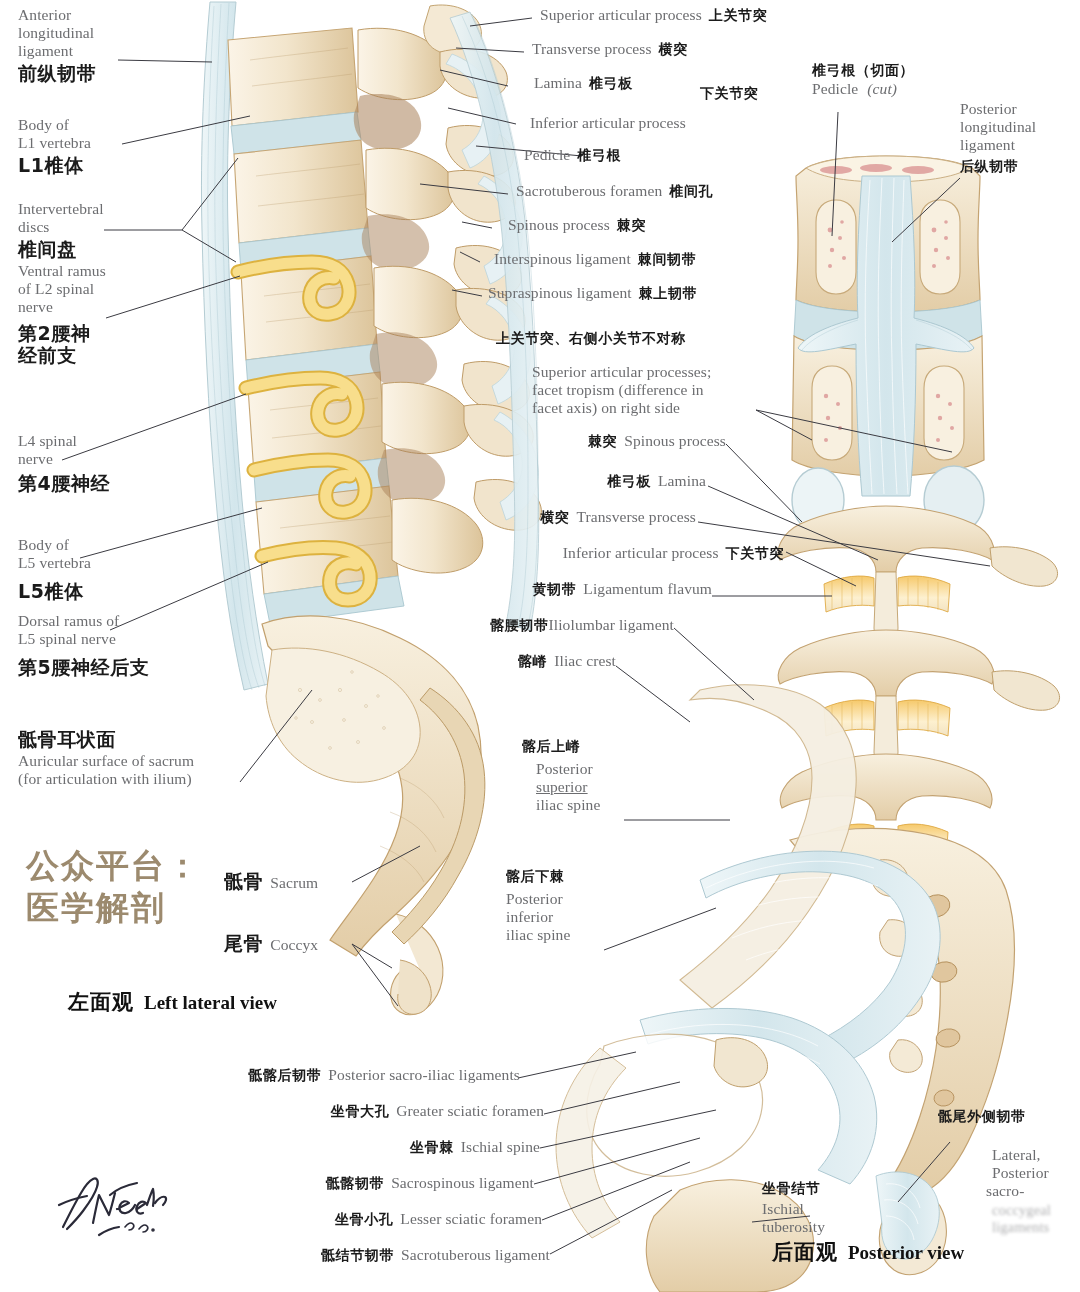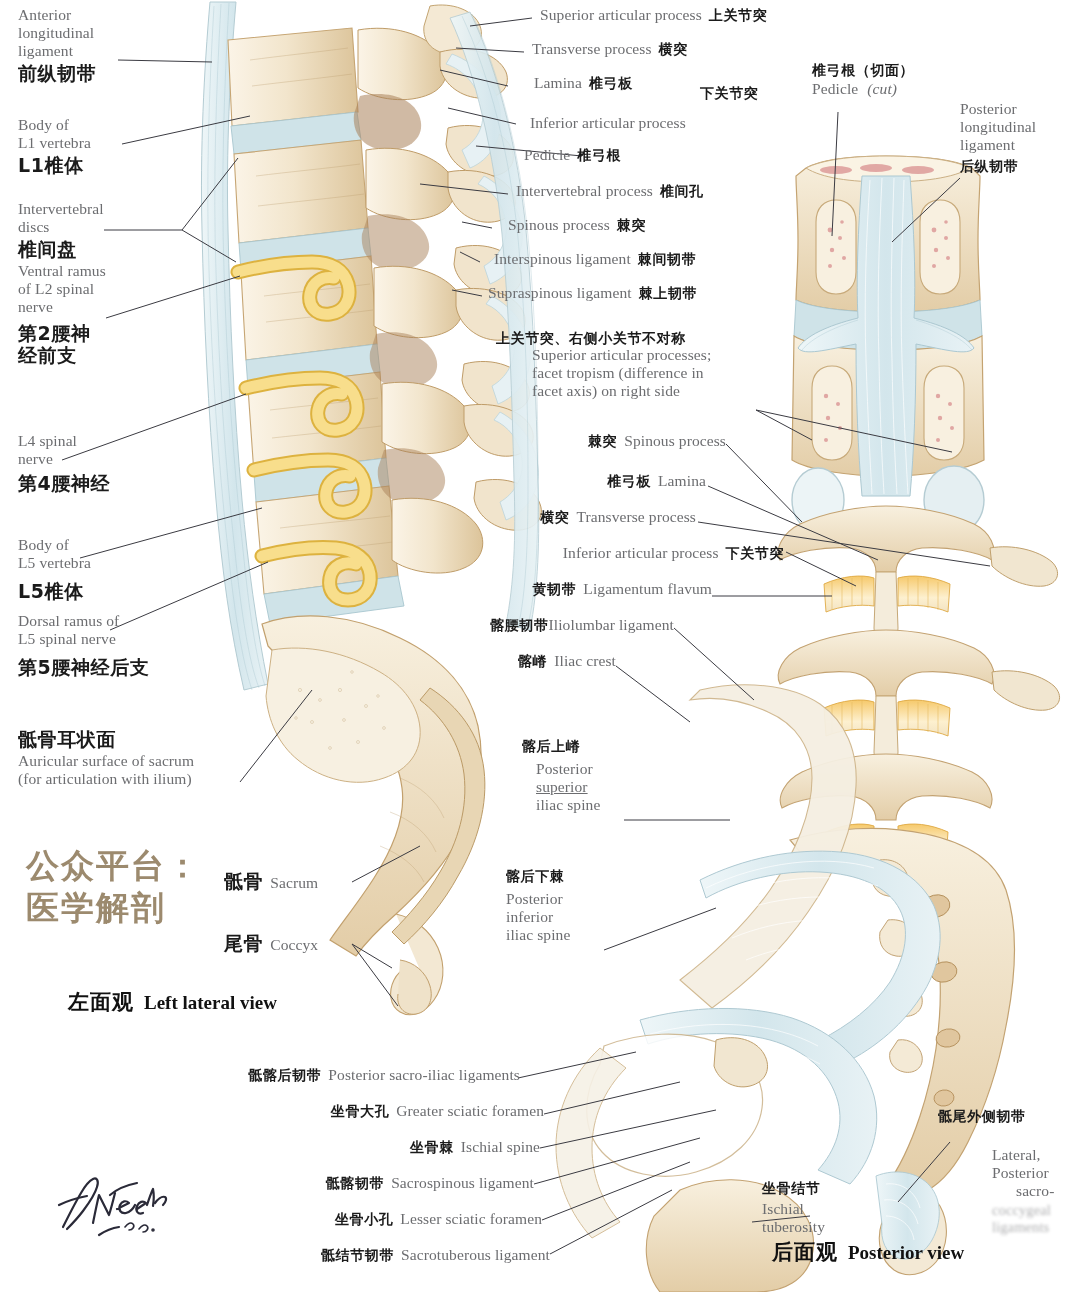--- a/index.html
+++ b/index.html
@@ -536,39 +536,39 @@
     <span class="cn big">下关节突</span>
   </div>
   <div class="lbl" style="left:530px; top:114px;">
     <span class="en">Inferior articular process</span>
   </div>
   <div class="lbl row" style="left:524px; top:146px;">
     <span class="en">Pedicle</span>
     <span class="cn big">椎弓根</span>
   </div>
   <div class="lbl row" style="left:516px; top:182px;">
-    <span class="en">Intervertebral process</span>
+    <span class="en">Sacrotuberous foramen</span>
     <span class="cn big">椎间孔</span>
   </div>
   <div class="lbl row" style="left:508px; top:216px;">
     <span class="en">Spinous process</span>
     <span class="cn big">棘突</span>
   </div>
   <div class="lbl row" style="left:494px; top:250px;">
     <span class="en">Interspinous ligament</span>
     <span class="cn big">棘间韧带</span>
   </div>
   <div class="lbl row" style="left:488px; top:284px;">
     <span class="en">Supraspinous ligament</span>
     <span class="cn big">棘上韧带</span>
   </div>
 
   <div class="lbl" style="left:496px; top:330px;">
     <div class="cn big">上关节突、右侧小关节不对称</div>
-    <div class="en" style="margin-top:0; padding-left:36px;text-align:center;">Superior articular processes;</div>
+    <div class="en" style="margin-top:17px; padding-left:36px;text-align:center;">Superior articular processes;</div>
     <div class="en" style="padding-left:36px;">facet tropism (difference in</div>
     <div class="en" style="padding-left:36px;">facet axis) on right side</div>
   </div>
 
   <div class="lbl rowr" style="left:380px; top:432px; width:346px;">
     <span class="cn big">棘突</span>
     <span class="en">Spinous process</span>
   </div>
   <div class="lbl rowr" style="left:380px; top:472px; width:326px;">
     <span class="cn big">椎弓板</span>
@@ -646,21 +646,21 @@
     <div class="en">Posterior</div>
     <div class="en">longitudinal</div>
     <div class="en">ligament</div>
     <div class="cn big" style="margin-top:4px;">后纵韧带</div>
   </div>
 
   <div class="lbl" style="left:938px; top:1108px;">
     <div class="cn big">骶尾外侧韧带</div>
     <div class="en" style="margin-top:22px; padding-left:54px;">Lateral,</div>
     <div class="en" style="padding-left:54px;">Posterior</div>
-    <div class="en" style="padding-left:48px;margin-left:30px;">sacro-</div>
+    <div class="en" style="padding-left:48px;">sacro-</div>
     <div style="padding-left:54px; margin-top:2px; filter:blur(1.6px); opacity:.55;">
       <div class="en sm">coccygeal</div>
       <div class="en sm">ligaments</div>
     </div>
   </div>
 
   <div class="lbl" style="left:762px; top:1180px;">
     <div class="cn big">坐骨结节</div>
     <div class="en" style="margin-top:4px;">Ischial</div>
     <div class="en">tuberosity</div>

